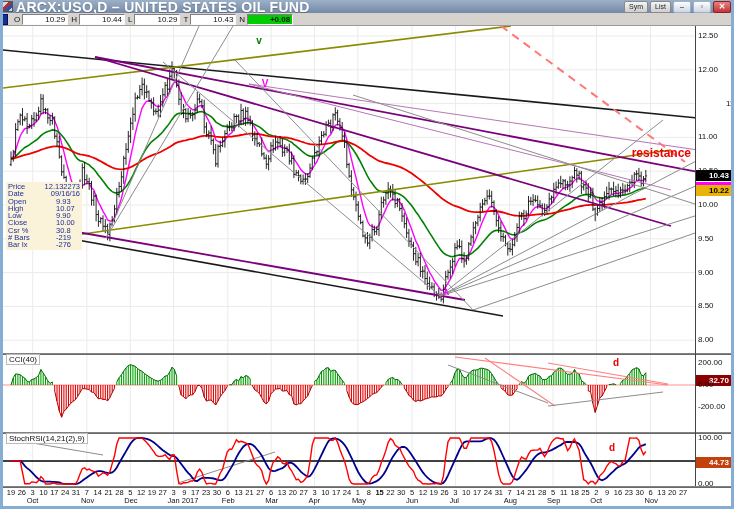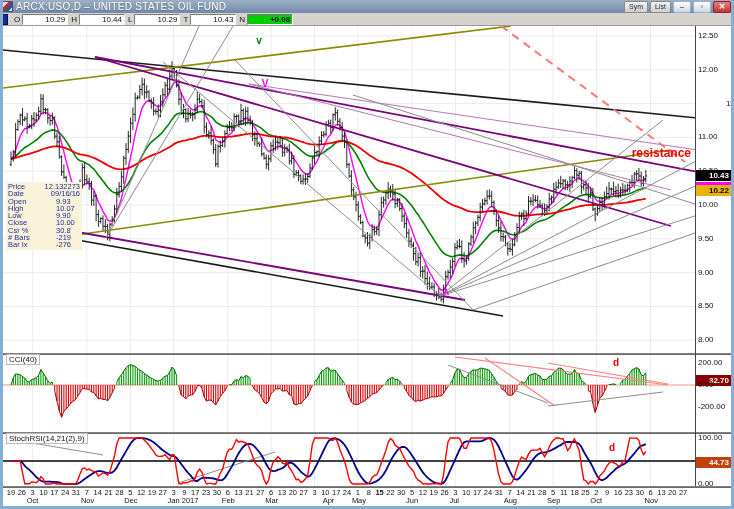--- a/index.html
+++ b/index.html
@@ -7,21 +7,21 @@
           border-left:3px solid #86aed4;border-right:3px solid #86aed4;border-bottom:3px solid #86aed4;
           box-sizing:border-box;}
   
   #titlebar{position:absolute;left:-3px;top:0;width:734px;height:13px;
             background:linear-gradient(#9db1c8,#76八f none);
             background:linear-gradient(#9cb0c7,#7489a8);
             display:flex;align-items:center;color:#fff;}
   #title-icon{width:9px;height:9px;margin:0 3px 0 2px;
               background:linear-gradient(135deg,#d8d8d8 0 30%,#b03030 30% 55%,#3050a0 55% 80%,#d8d8d8 80%);
               border:1px solid #555;}
-  #title-text{font-size:10px;font-weight:normal;letter-spacing:.3px;white-space:nowrap;
+  #title-text{font-size:14px;font-weight:bold;letter-spacing:.3px;white-space:nowrap;
               text-shadow:0 1px 1px rgba(0,0,0,.25);}
   #titlebar-right{margin-left:auto;display:flex;align-items:center;gap:2px;padding-right:3px;}
   .mini-btn{height:10px;font-size:7px;line-height:9px;padding:0 4px;background:linear-gradient(#f4f4f4,#cfcfcf);
             border:1px solid #8a8a8a;border-radius:2px;color:#222;}
   .win-btn{width:16px;height:10px;font-size:8px;line-height:9px;text-align:center;border-radius:2px;
            border:1px solid #9db3cc;background:linear-gradient(#fdfdfd,#cdd6e2);color:#44586e;font-weight:bold;}
   .win-btn.close{background:linear-gradient(#e98080,#c23535);border-color:#8c2020;color:#fff;}
   
   #quotebar{position:absolute;left:-3px;top:13px;width:734px;height:13px;background:#d6d3ce;
             border-bottom:1px solid #9a9a9a;display:flex;align-items:center;font-size:8px;box-sizing:border-box;}
@@ -353,21 +353,21 @@
       <div class="dtick" style="left: 647.56px;">6</div>
       <div class="dtick" style="left: 658.4px;">13</div>
       <div class="dtick" style="left: 669.24px;">20</div>
       <div class="dtick" style="left: 680.08px;">27</div>
       <div class="dmonth" style="left: 29.68px;">Oct</div>
       <div class="dmonth" style="left: 83.88px;">Nov</div>
       <div class="dmonth" style="left: 127.24px;">Dec</div>
       <div class="dmonth" style="left: 170.6px;">Jan 2017</div>
       <div class="dmonth" style="left: 224.8px;">Feb</div>
       <div class="dmonth" style="left: 268.16px;">Mar</div>
-      <div class="dmonth" style="left: 311.52px; text-align: center;">Apr</div>
+      <div class="dmonth" style="left: 311.52px;">Apr</div>
       <div class="dmonth" style="left: 354.88px;">May</div>
       <div class="dmonth" style="left: 409.08px;">Jun</div>
       <div class="dmonth" style="left: 452.44px;">Jul</div>
       <div class="dmonth" style="left: 506.64px;">Aug</div>
       <div class="dmonth" style="left: 550px;">Sep</div>
       <div class="dmonth" style="left: 593.36px;">Oct</div>
       <div class="dmonth" style="left: 647.56px;">Nov</div>
     </div>
 </div>
 

